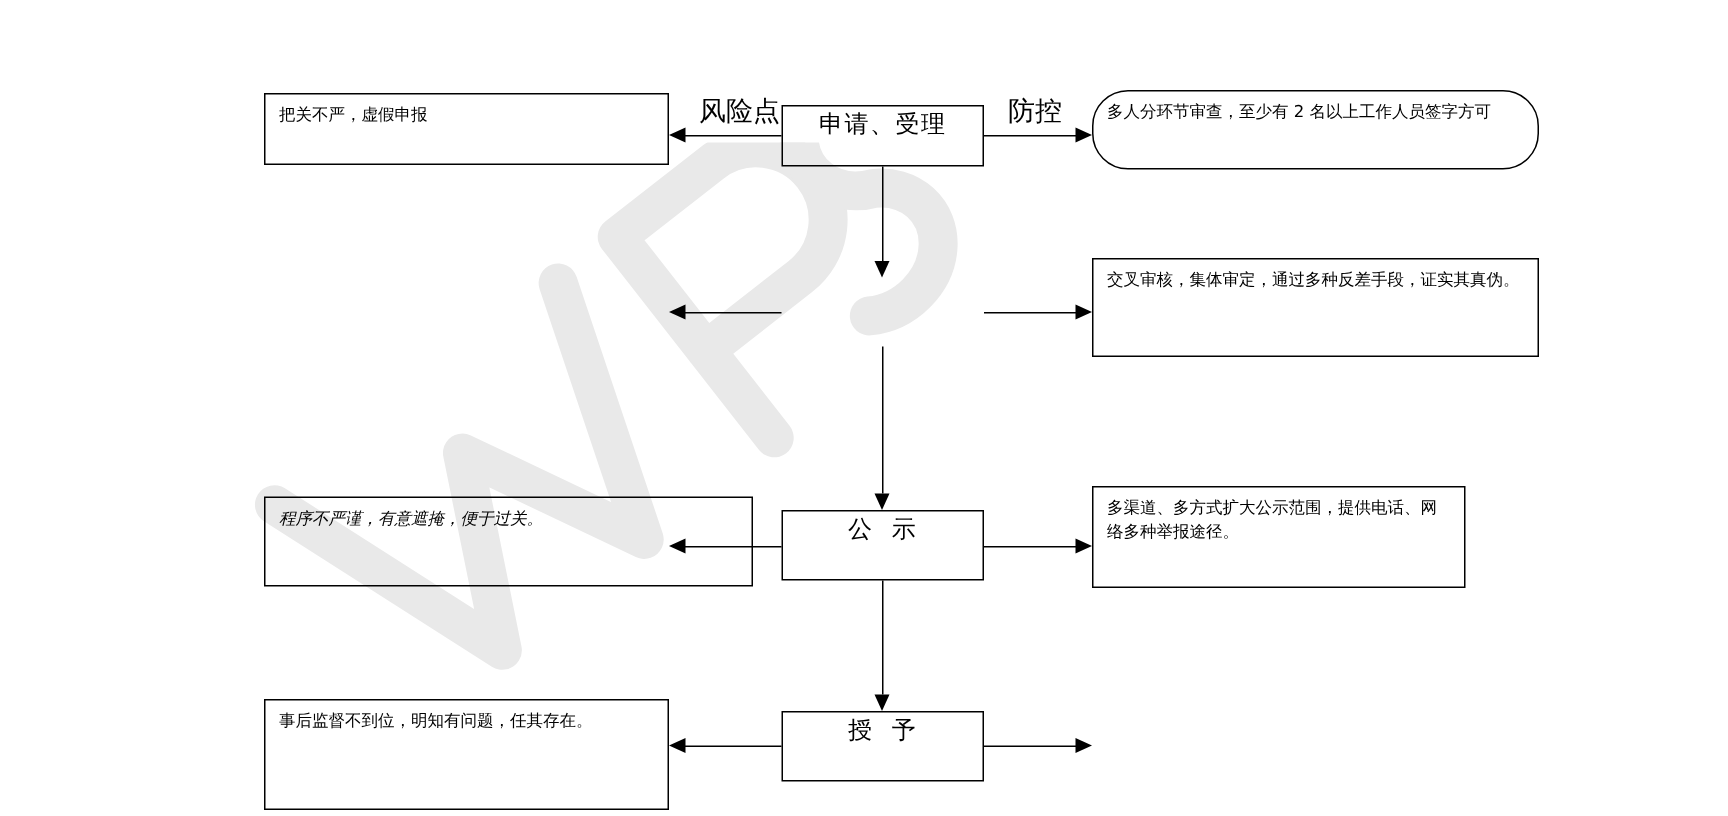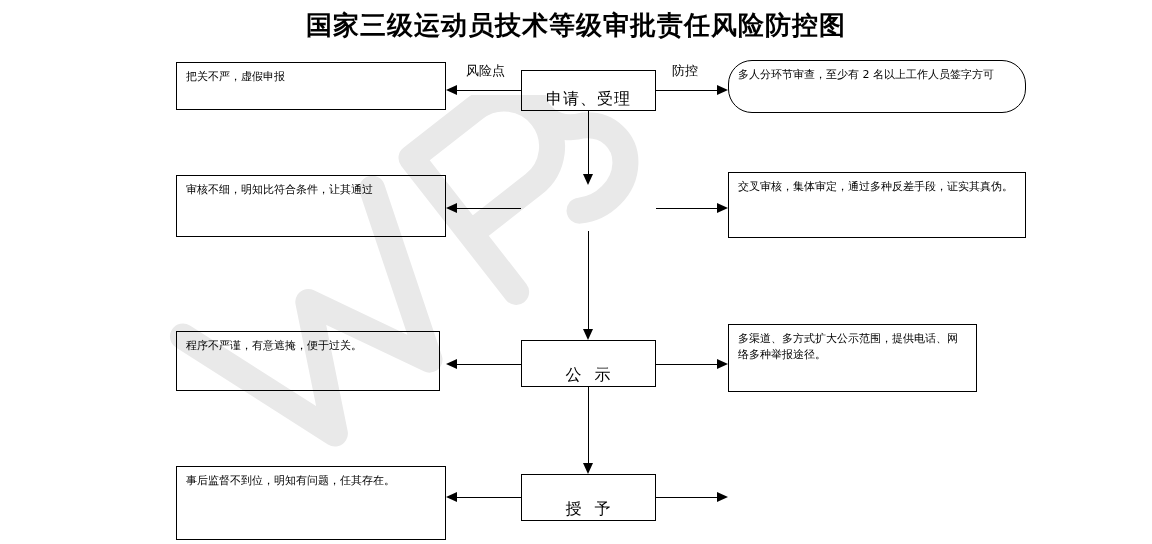--- a/index.html
+++ b/index.html
@@ -60,21 +60,21 @@
   }
   .side-box {
     padding: 6px 9px 4px 9px;
   }
   .side-box .box-text {
     display: block;
     text-align: left;
   }
   .center-box {
     display: flex;
-    align-items: flex-end;
+    align-items: flex-start;
     justify-content: center;
   }
   .center-box .box-text {
     font-size: 16px;
     letter-spacing: 1px;
     white-space: pre;
     text-align: center;
   }
 
   
@@ -108,40 +108,39 @@
   }
   .arrow-down {
     border-left: 5.5px solid transparent;
     border-right: 5.5px solid transparent;
     border-top: 11px solid #000;
   }
 
   
   .edge-label {
     position: absolute;
-    font-size: 13px;
+    font-size: 18px;
     color: #000;
     white-space: nowrap;
     z-index: 2;
   }
 </style>
 </head>
 <body>
 
 <div id="page">
 
   <svg id="watermark" viewBox="0 0 620 380" xmlns="http://www.w3.org/2000/svg">
     <g transform="rotate(-38 310 190)" fill="none" stroke="#e9e9e9" stroke-width="26" stroke-linecap="round" stroke-linejoin="round">
       <path d="M60 60 L120 230 L180 110 L240 230 L300 60"></path>
       <path d="M350 230 L350 60 L430 60 A48 48 0 0 1 430 156 L350 156"></path>
       <path d="M560 78 A46 40 0 1 0 505 140 A46 40 0 1 1 450 205"></path>
     </g>
   </svg>
 
-  <div id="title">国家三级运动员技术等级审批责任风险防控图</div>
 
   <div class="box side-box" style="left:176px; top:62px; width:270px; height:48px;">
     <span class="box-text">把关不严，虚假申报</span>
   </div>
 
   <div class="box center-box" style="left:521px; top:70px; width:135px; height:41px;">
     <span class="box-text">申请、受理</span>
   </div>
 
   <div class="box side-box" style="left:728px; top:60px; width:298px; height:53px;border-radius:24px;">
@@ -152,39 +151,36 @@
   <div class="arrow arrow-left" style="left:446px; top:85px;"></div>
   <div class="edge-label" style="left:466px; top:62px;">风险点</div>
 
   <div class="hline" style="left:656px; top:90px; width:62px;"></div>
   <div class="arrow arrow-right" style="left:717px; top:85px;"></div>
   <div class="edge-label" style="left:672px; top:62px;">防控</div>
 
   <div class="vline" style="left:588px; top:111px; height:63px;"></div>
   <div class="arrow arrow-down" style="left:583px; top:174px;"></div>
 
-  <div class="box side-box" style="left:176px; top:175px; width:270px; height:62px;">
-    <span class="box-text">审核不细，明知比符合条件，让其通过</span>
-  </div>
 
 
   <div class="box side-box" style="left:728px; top:172px; width:298px; height:66px;">
     <span class="box-text">交叉审核，集体审定，通过多种反差手段，证实其真伪。</span>
   </div>
 
   <div class="hline" style="left:456px; top:208px; width:65px;"></div>
   <div class="arrow arrow-left" style="left:446px; top:203px;"></div>
 
   <div class="hline" style="left:656px; top:208px; width:62px;"></div>
   <div class="arrow arrow-right" style="left:717px; top:203px;"></div>
 
   <div class="vline" style="left:588px; top:231px; height:98px;"></div>
   <div class="arrow arrow-down" style="left:583px; top:329px;"></div>
 
-  <div class="box side-box" style="left:176px; top:331px; width:264px; height:60px;">
+  <div class="box side-box" style="left:176px; top:331px; width:326px; height:60px;font-style:italic;">
     <span class="box-text">程序不严谨，有意遮掩，便于过关。</span>
   </div>
 
   <div class="box center-box" style="left:521px; top:340px; width:135px; height:47px;">
     <span class="box-text">公  示</span>
   </div>
 
   <div class="box side-box" style="left:728px; top:324px; width:249px; height:68px;">
     <span class="box-text">多渠道、多方式扩大公示范围，提供电话、网络多种举报途径。</span>
   </div>

